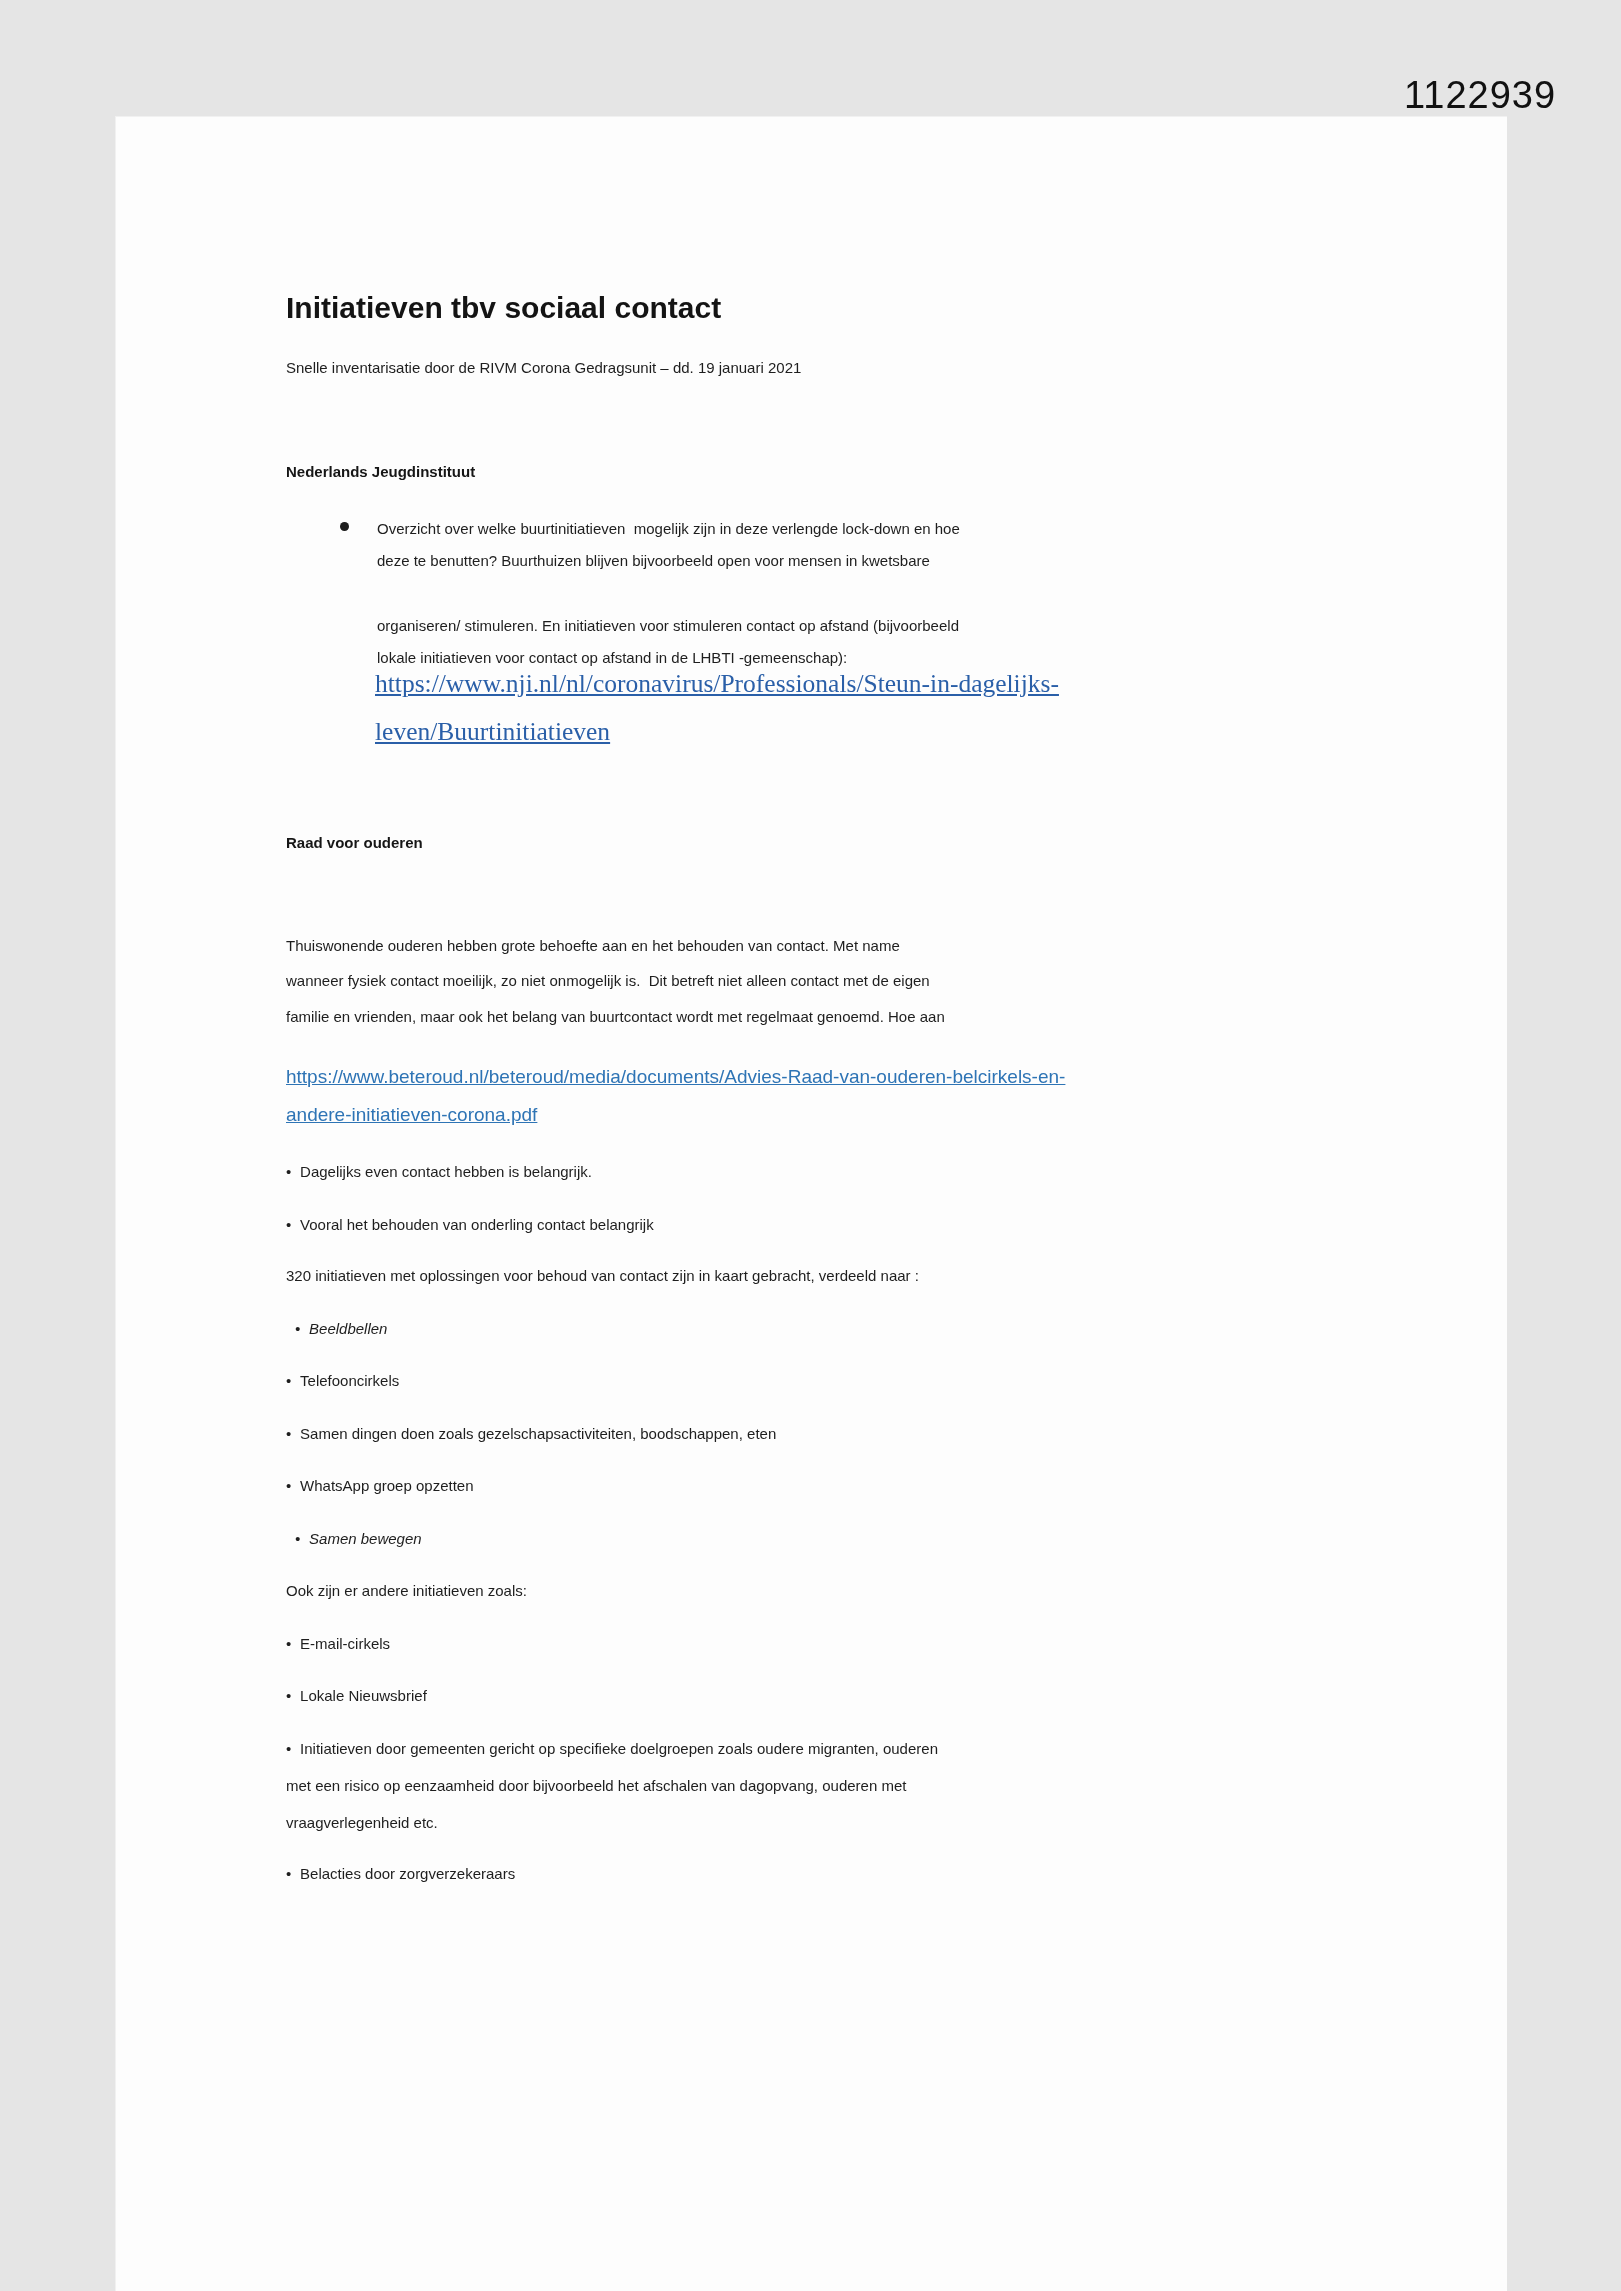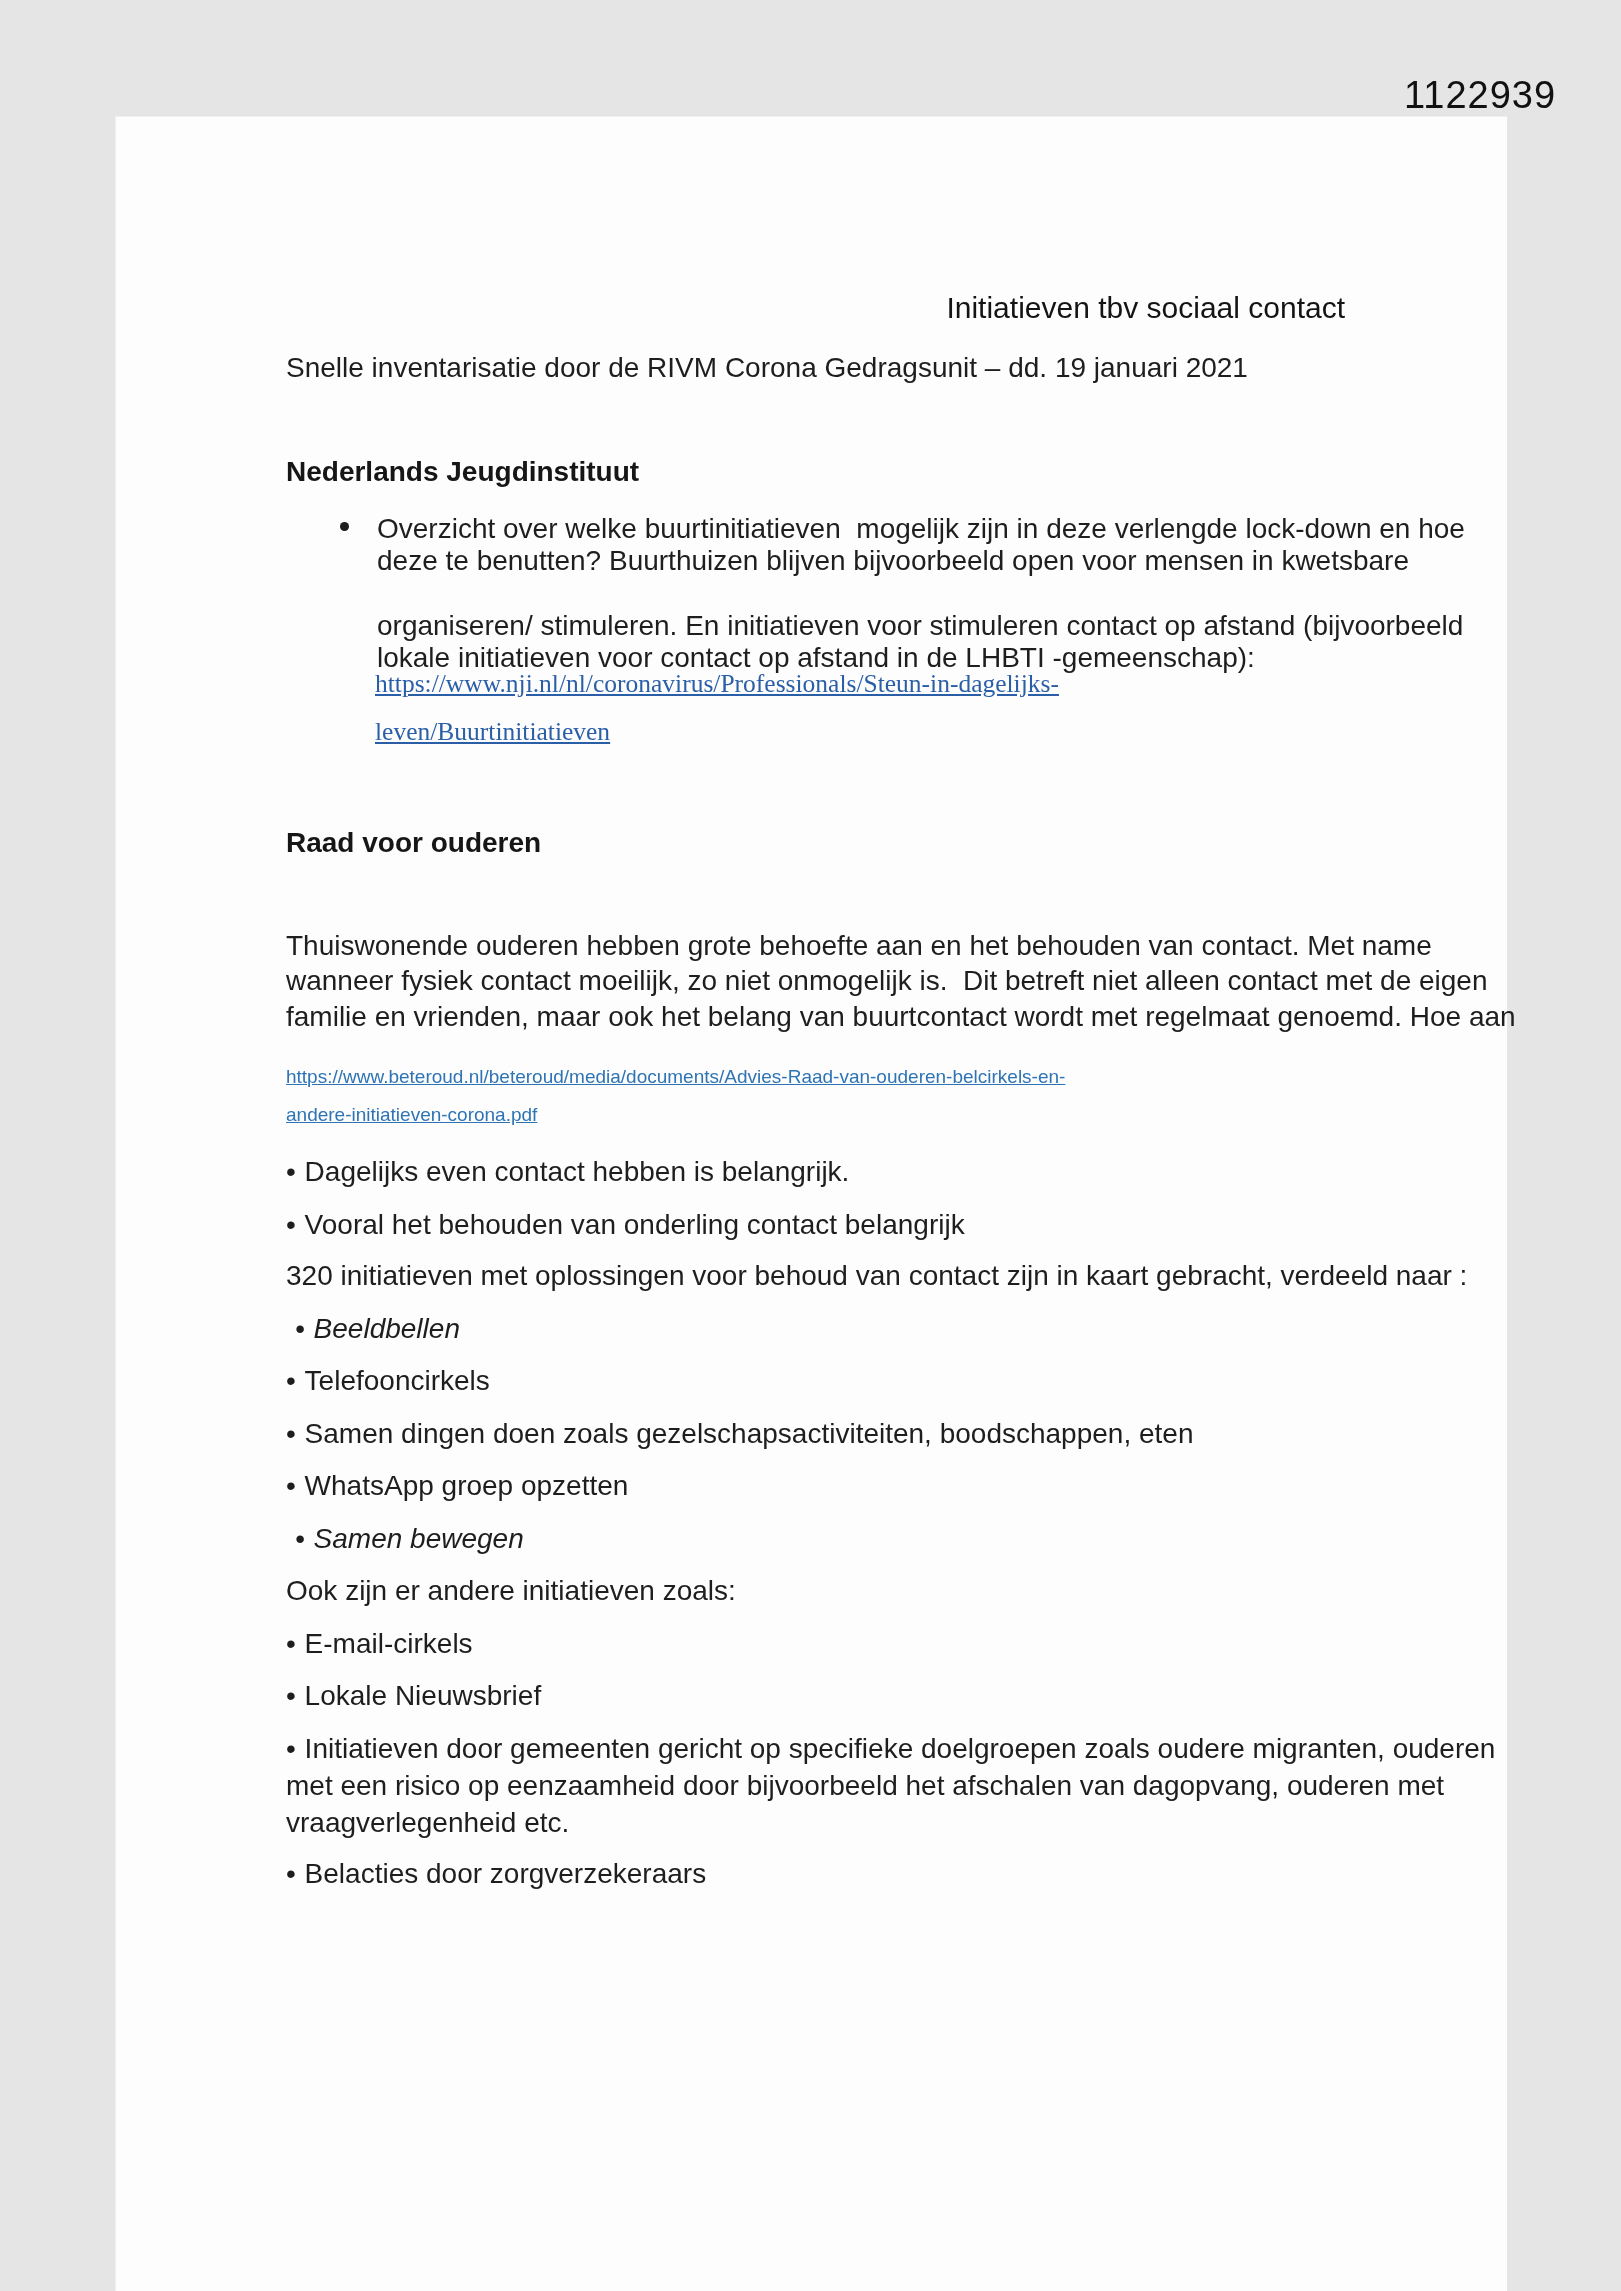--- a/index.html
+++ b/index.html
@@ -23,43 +23,43 @@
     top: 116px;
     width: 1391px;
     height: 2176px;
     background: #fdfdfd;
     border-left: 1px solid #f1f1f1;
     border-top: 1px solid #f1f1f1;
   }
   .txt {
     position: absolute;
     left: 286px;
-    font-size: 28px;
+    font-size: 15px;
     line-height: 29px;
     white-space: pre;
     color: #1e1e1e;
   }
   .bold { font-weight: bold; color: #161616; }
   .pagenum {
     position: absolute;
     left: 1404px;
     top: 74px;
     font-size: 38px;
     letter-spacing: 1px;
     color: #111111;
     white-space: pre;
   }
   .title {
     position: absolute;
     left: 286px;
     top: 291px;
     width: 1059px;
-    text-align: right;
+    text-align: left;
     font-size: 30px;
-    font-weight: normal;
+    font-weight: bold;
     color: #141414;
     white-space: pre;
   }
   .nji-line { left: 377px; }
   .big-bullet {
     position: absolute;
     left: 340px;
     top: 522px;
     width: 8.8px;
     height: 8.8px;

